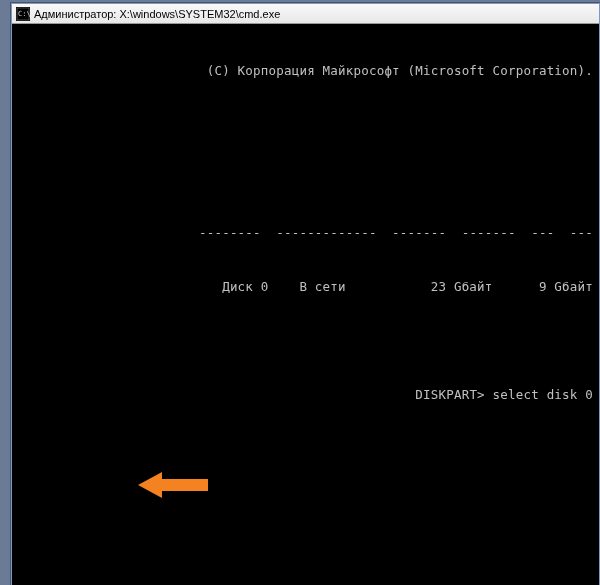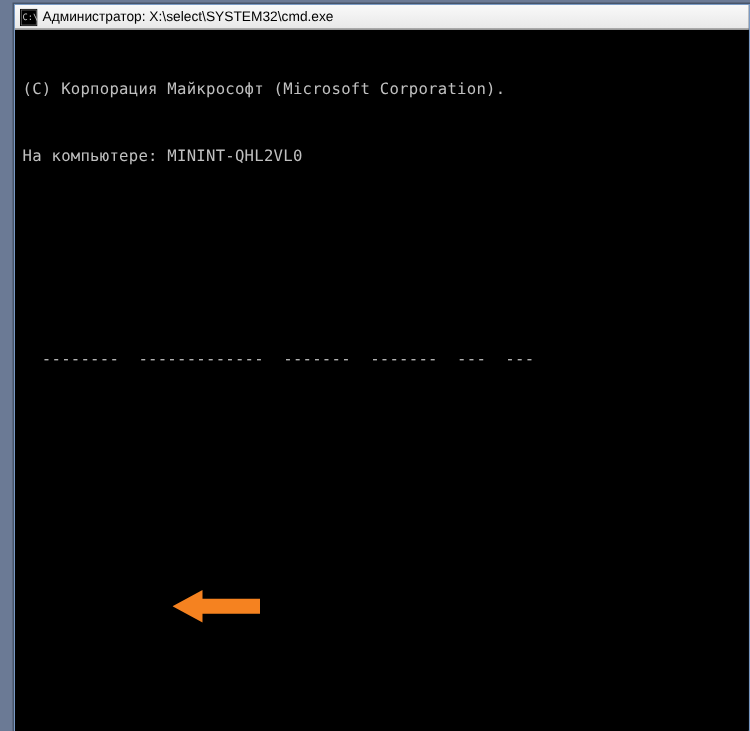--- a/index.html
+++ b/index.html
@@ -54,20 +54,21 @@
       line-height: 18px;
       color: #c0c0c0;
       white-space: pre;
       background: #000;
       font-family: 'Consolas', 'Lucida Console', monospace;
       letter-spacing: 0.2px;
     }
     .terminal-line {
       min-height: 18px;
       white-space: pre;
+      text-align: right;
     }
     .arrow {
       position: absolute;
       left: 138px;
       top: 470px;
       width: 70px;
       height: 30px;
       z-index: 10;
       pointer-events: none;
     }
@@ -81,29 +82,30 @@
 
 <div class="window">
   <div class="title-bar">
     <span class="title-icon">
       <svg viewBox="0 0 14 14">
         <rect x="0" y="0" width="14" height="14" fill="#000"></rect>
         <rect x="1" y="1" width="12" height="12" fill="#000" stroke="#888" stroke-width="0.5"></rect>
         <text x="2" y="9" font-size="7" fill="#ccc" font-family="monospace">C:\</text>
       </svg>
     </span>
-    <span>Администратор: X:\select\SYSTEM32\cmd.exe</span>
+    <span>Администратор: X:\windows\SYSTEM32\cmd.exe</span>
   </div>
   <div class="terminal">
     <div class="terminal-line">(С) Корпорация Майкрософт (Microsoft Corporation).</div>
-    <div class="terminal-line">На компьютере: MININT-QHL2VL0</div>
     <div class="terminal-line"></div>
     <div class="terminal-line"></div>
     <div class="terminal-line">  --------  -------------  -------  -------  ---  ---</div>
+    <div class="terminal-line">  Диск 0    В сети           23 Gбайт      9 Gбайт</div>
     <div class="terminal-line"></div>
+    <div class="terminal-line">DISKPART&gt; select disk 0</div>
     
     
     
     
     
     
     
     
     
     

